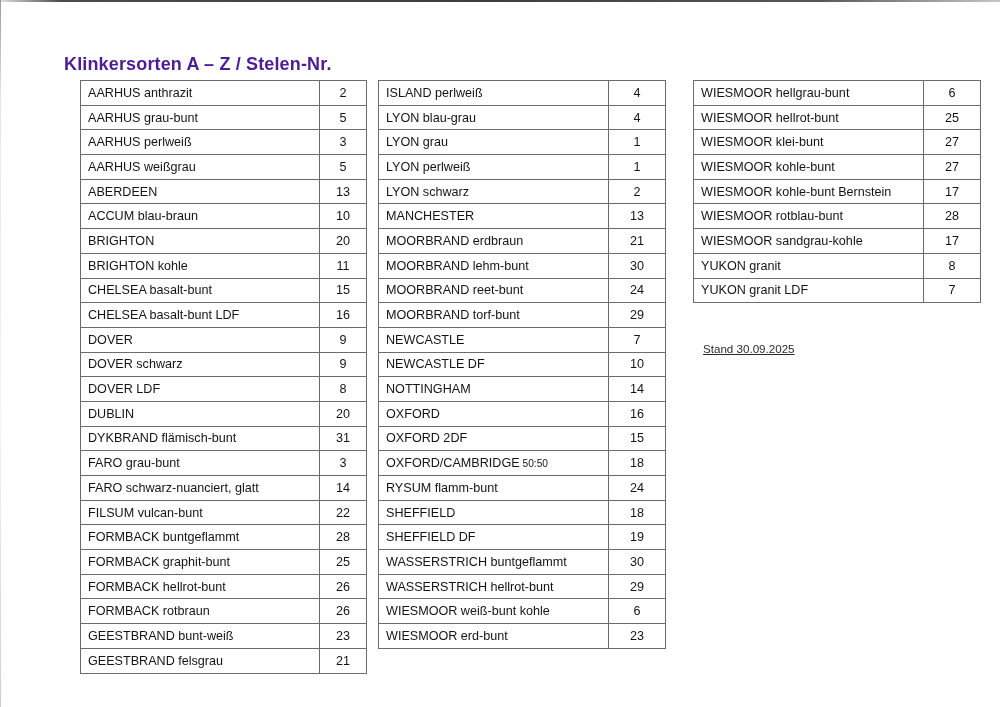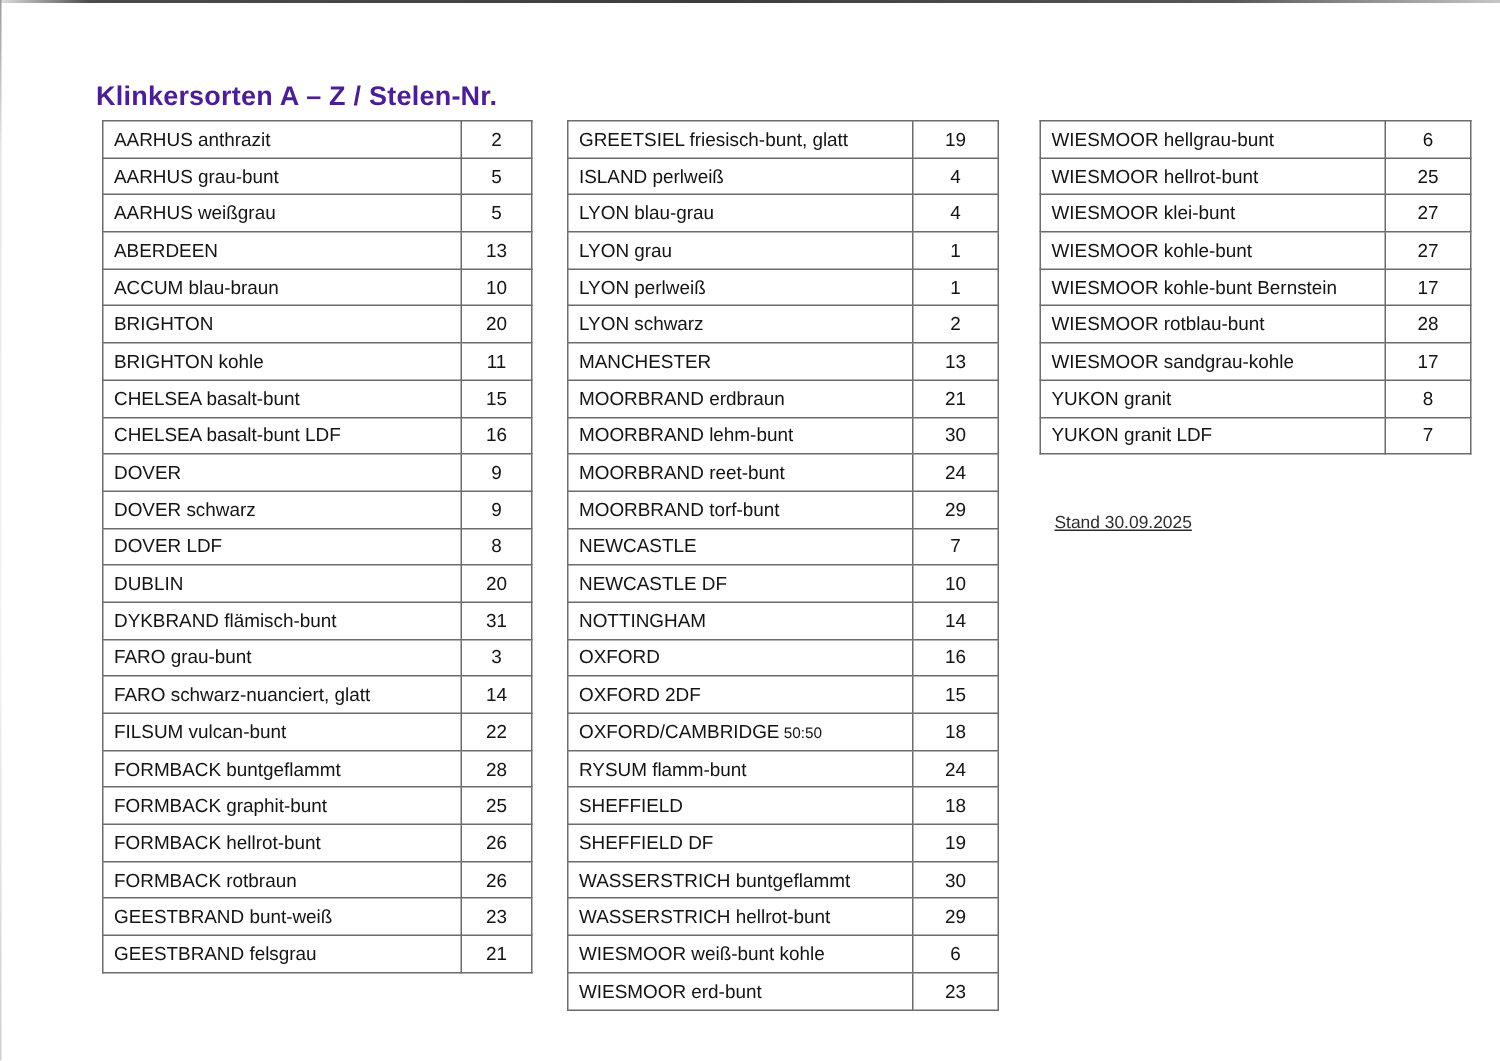--- a/index.html
+++ b/index.html
@@ -65,21 +65,21 @@
     white-space: nowrap;
     overflow: hidden;
   }
   .klinker-table td.num-cell {
     text-align: center;
   }
   .qualifier {
     font-size: 10.2px;
   }
 
-  #table-1 { left: 68px;  top: 80px; width: 286px; padding-left: 38px; }
+  #table-1 { left: 80px;  top: 80px; width: 286px; padding-left: 38px; }
   #table-2 { left: 378px; top: 80px; width: 287px; }
   #table-3 { left: 693px; top: 80px; width: 287px; }
 
   #table-1 col.name-col { width: 239px; }
   #table-1 col.num-col  { width: 47px; }
   #table-2 col.name-col { width: 230px; }
   #table-2 col.num-col  { width: 57px; }
   #table-3 col.name-col { width: 230px; }
   #table-3 col.num-col  { width: 57px; }
 
@@ -109,20 +109,24 @@
   <tbody>
       <tr>
         <td class="name-cell">AARHUS anthrazit</td>
         <td class="num-cell">2</td>
       </tr>
       <tr>
         <td class="name-cell">AARHUS grau-bunt</td>
         <td class="num-cell">5</td>
       </tr>
       <tr>
+        <td class="name-cell">AARHUS perlweiß</td>
+        <td class="num-cell">3</td>
+      </tr>
+      <tr>
         <td class="name-cell">AARHUS weißgrau</td>
         <td class="num-cell">5</td>
       </tr>
       <tr>
         <td class="name-cell">ABERDEEN</td>
         <td class="num-cell">13</td>
       </tr>
       <tr>
         <td class="name-cell">ACCUM blau-braun</td>
         <td class="num-cell">10</td>
@@ -202,24 +206,20 @@
     </tbody>
 </table>
 
 <table class="klinker-table" id="table-2">
   <colgroup>
       <col class="name-col">
       <col class="num-col">
     </colgroup>
   <tbody>
       <tr>
-        <td class="name-cell">GREETSIEL friesisch-bunt, glatt</td>
-        <td class="num-cell">19</td>
-      </tr>
-      <tr>
         <td class="name-cell">ISLAND perlweiß</td>
         <td class="num-cell">4</td>
       </tr>
       <tr>
         <td class="name-cell">LYON blau-grau</td>
         <td class="num-cell">4</td>
       </tr>
       <tr>
         <td class="name-cell">LYON grau</td>
         <td class="num-cell">1</td>

